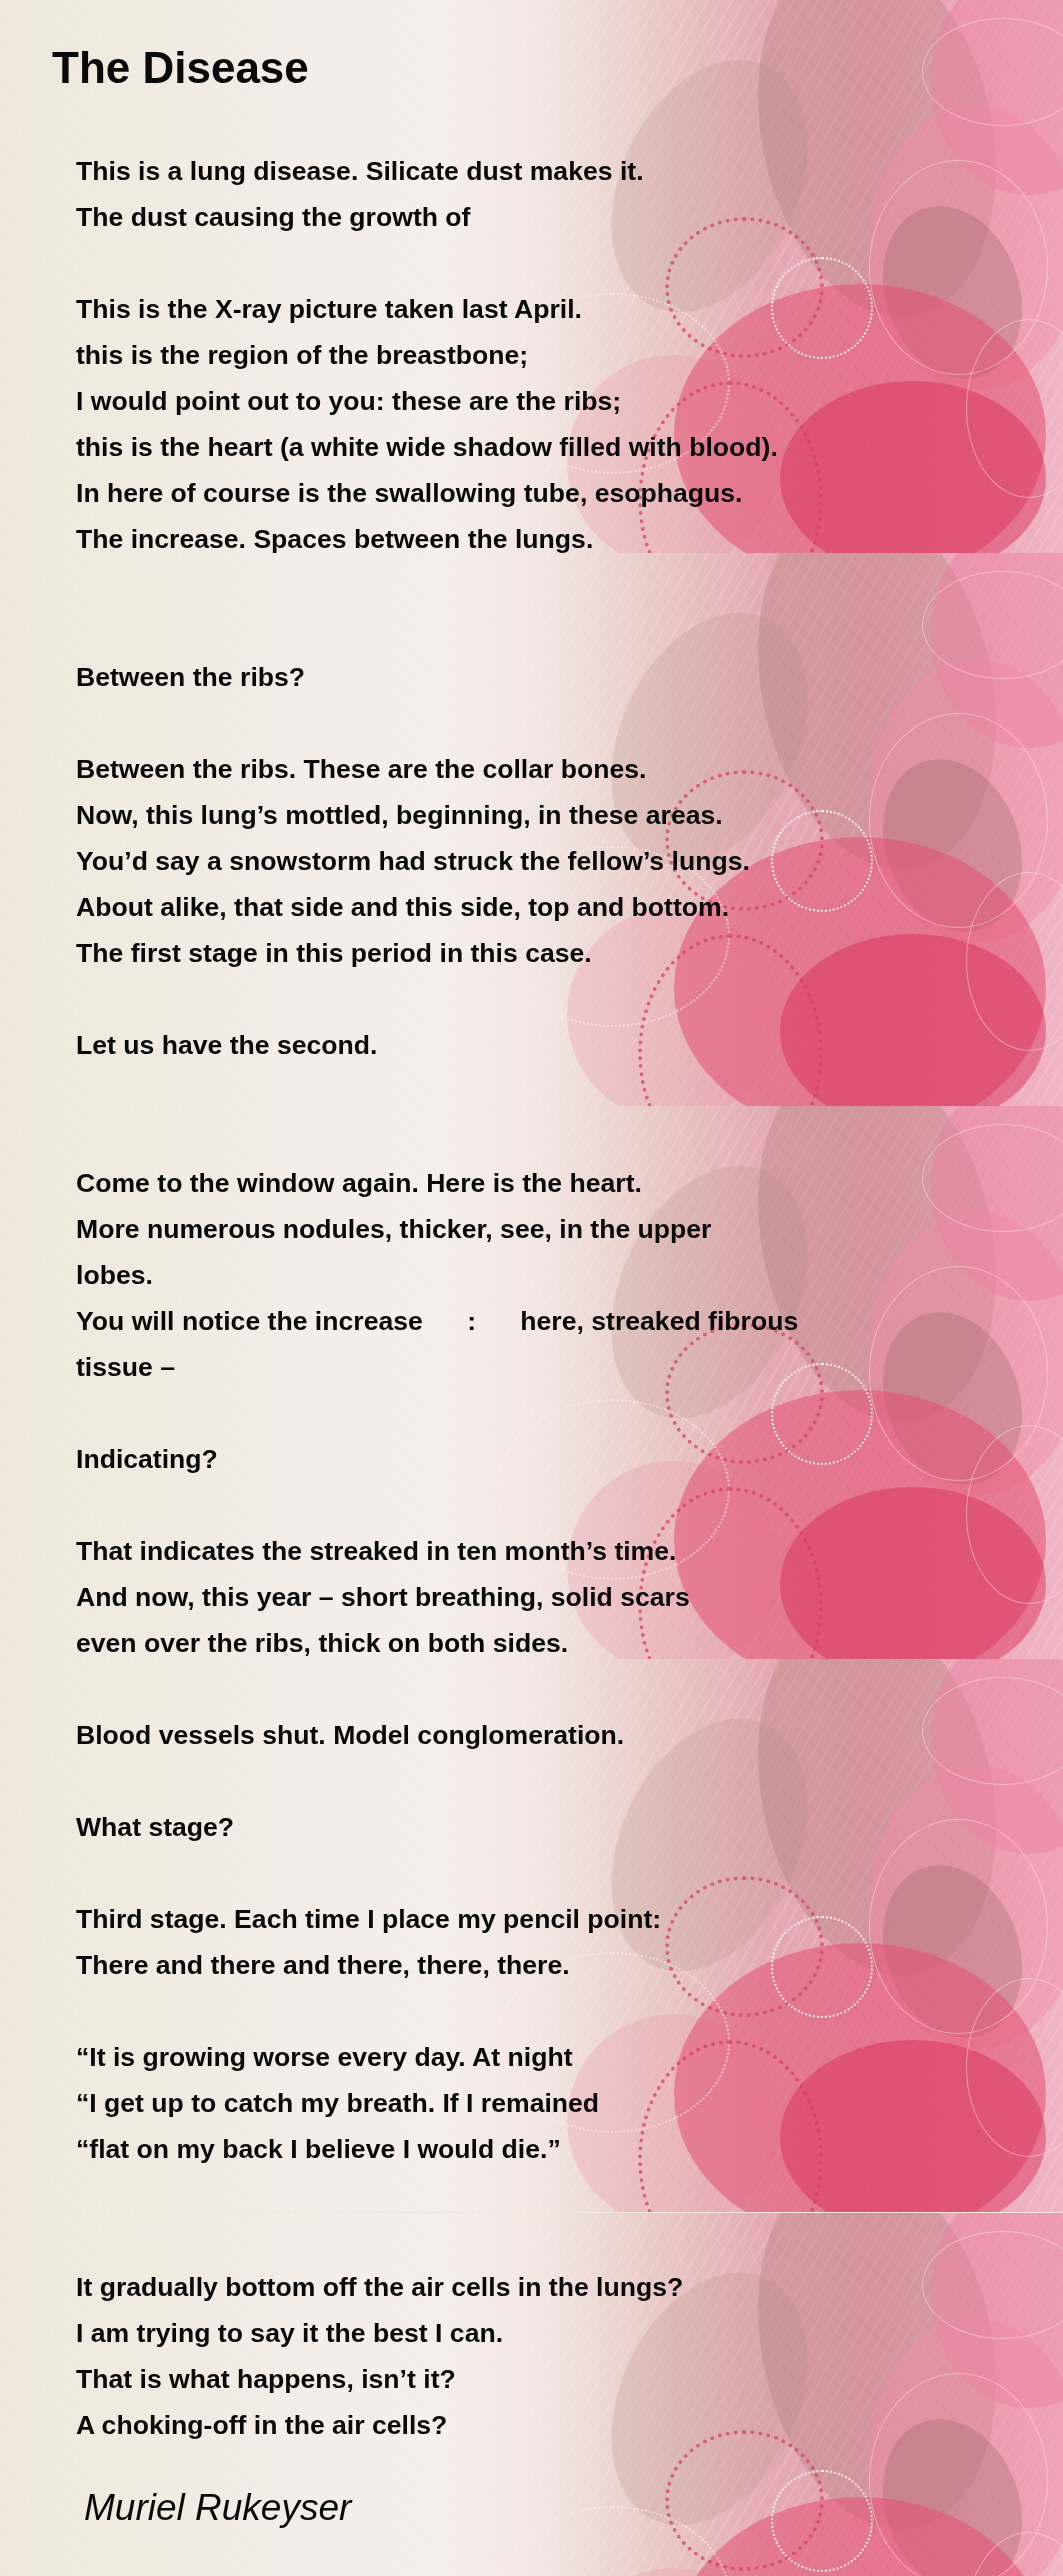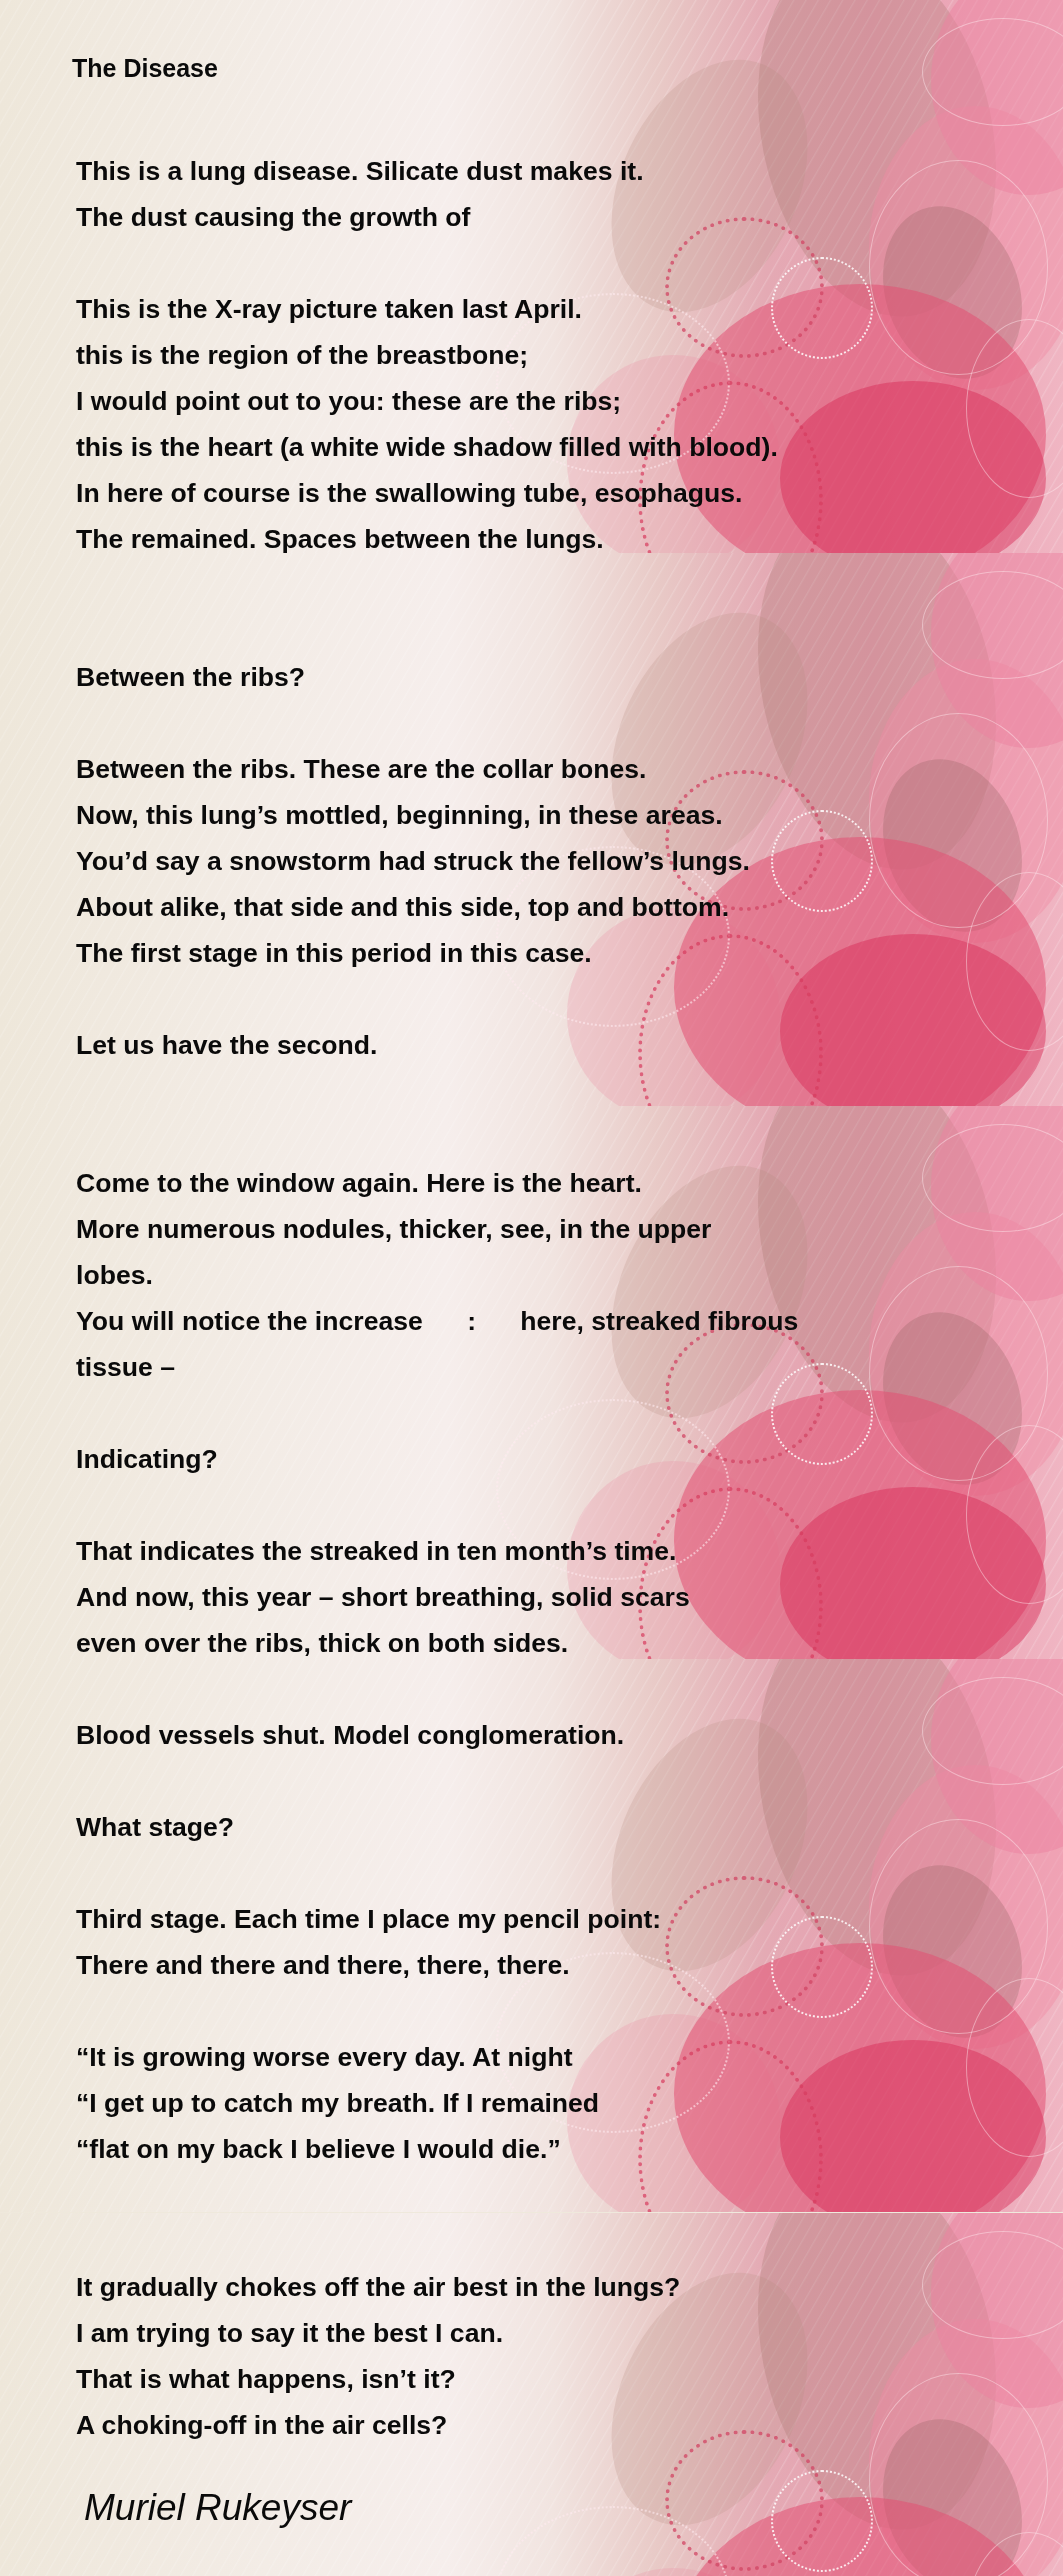--- a/index.html
+++ b/index.html
@@ -42,23 +42,23 @@
   .d1 { left: 665px; top: 217px; width: 151px; height: 133px; }
   .d2 { left: 771px; top: 257px; width: 98px; height: 98px; border-color: rgba(255,255,255,0.85); border-width: 2.7px; }
   .d3 { left: 496px; top: 293px; width: 230px; height: 177px; border-color: rgba(255,235,240,0.6); border-width: 2.7px; }
   .d4 { left: 638px; top: 381px; width: 177px; height: 230px; border-color: rgba(215,60,95,0.7); }
   .lineswirl { position: absolute; border-radius: 50%; border: 1.8px solid rgba(255,235,240,0.45); }
   .l1 { left: 922px; top: 17.7px; width: 160px; height: 106px; }
   .l2 { left: 869px; top: 160px; width: 177px; height: 213px; }
   .l3 { left: 966px; top: 319px; width: 124px; height: 177px; }
   .title {
     position: absolute;
-    left: 72px;
+    left: 52px;
     top: 45px;
-    font-size: 25px;
+    font-size: 44px;
     line-height: 46px;
     font-weight: bold;
     white-space: nowrap;
     margin: 0;
   }
   .lines {
     position: absolute;
     left: 60px;
     top: 132px;
     margin: 16px;
@@ -182,21 +182,21 @@
 
 <ul class="lines" id="poem-lines">
     <li class="line">This is a lung disease. Silicate dust makes it.</li>
     <li class="line">The dust causing the growth of</li>
     <li class="line"></li>
     <li class="line">This is the X-ray picture taken last April.</li>
     <li class="line">this is the region of the breastbone;</li>
     <li class="line">I would point out to you: these are the ribs;</li>
     <li class="line">this is the heart (a white wide shadow filled with blood).</li>
     <li class="line">In here of course is the swallowing tube, esophagus.</li>
-    <li class="line">The remained. Spaces between the lungs.</li>
+    <li class="line">The increase. Spaces between the lungs.</li>
     <li class="line"></li>
     <li class="line"></li>
     <li class="line">Between the ribs?</li>
     <li class="line"></li>
     <li class="line">Between the ribs. These are the collar bones.</li>
     <li class="line">Now, this lung’s mottled, beginning, in these areas.</li>
     <li class="line">You’d say a snowstorm had struck the fellow’s lungs.</li>
     <li class="line">About alike, that side and this side, top and bottom.</li>
     <li class="line">The first stage in this period in this case.</li>
     <li class="line"></li>
@@ -220,20 +220,20 @@
     <li class="line">What stage?</li>
     <li class="line"></li>
     <li class="line">Third stage. Each time I place my pencil point:</li>
     <li class="line">There and there and there, there, there.</li>
     <li class="line"></li>
     <li class="line">“It is growing worse every day. At night</li>
     <li class="line">“I get up to catch my breath. If I remained</li>
     <li class="line">“flat on my back I believe I would die.”</li>
     <li class="line"></li>
     <li class="line"></li>
-    <li class="line">It gradually chokes off the air best in the lungs?</li>
+    <li class="line">It gradually bottom off the air cells in the lungs?</li>
     <li class="line">I am trying to say it the best I can.</li>
     <li class="line">That is what happens, isn’t it?</li>
     <li class="line">A choking-off in the air cells?</li>
   </ul>
 
 <div class="author">Muriel Rukeyser</div>
 
 
 </body></html>

